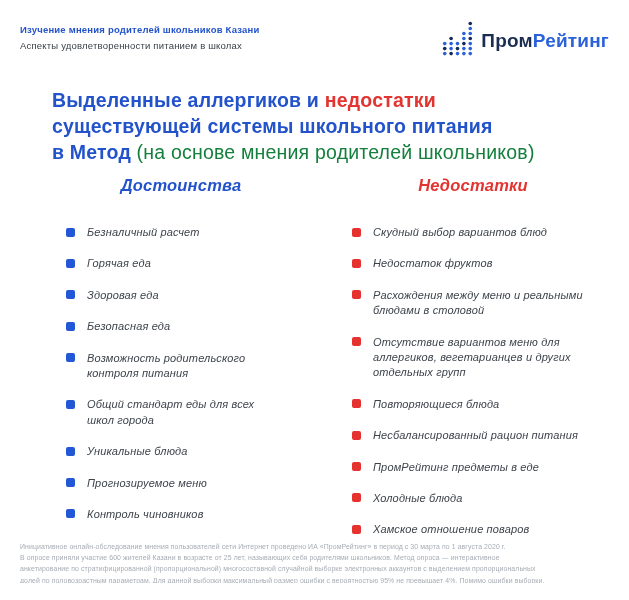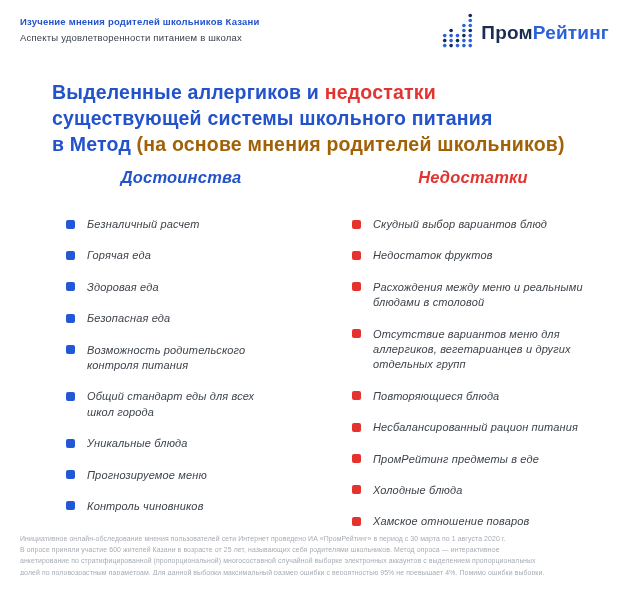--- a/index.html
+++ b/index.html
@@ -1,41 +1,41 @@
 <!DOCTYPE html>
 <html><head>
 <meta charset="utf-8">
 <style>
   * { margin:0; padding:0; box-sizing:border-box; }
   html,body { background:#ffffff; }
   body { font-family:"Liberation Sans", sans-serif; }
   .page {
     position:relative; width:629px; height:575px; background:#ffffff;
-    overflow:hidden; margin:0 auto;
+    overflow:hidden; margin:8px auto;
   }
   
   .top-header { position:absolute; top:16px; left:20px; }
   .top-header .kicker {
     color:#2353CB; font-size:9.5px; font-weight:bold; letter-spacing:.2px;
   }
   .top-header .sub {
     color:#3A4049; font-size:9.5px; margin-top:5px; letter-spacing:.2px;
   }
   .logo { position:absolute; top:13px; right:20px; display:flex; align-items:center; gap:8px; }
   .logo-text { font-size:19px; font-weight:bold; letter-spacing:.2px; }
   .logo-text .p1 { color:#1B2D52; }
   .logo-text .p2 { color:#2B62D9; }
   
   .title {
     position:absolute; top:80px; left:52px; width:540px;
     font-size:19.5px; font-weight:bold; line-height:1.33; letter-spacing:.2px;
     color:#2353CB;
   }
   .title .red { color:#E23430; }
-  .title .light { font-weight:bold; color:#a16207; }
+  .title .light { font-weight:normal; color:#15803d; }
   
   .columns {
     position:absolute; top:168px; left:52px; display:flex; gap:28px;font-style:italic;
   }
   .col { display:flex; flex-direction:column; }
   .col-adv { width:258px; }
   .col-dis { width:270px; }
   .col-header {
     text-align:center; font-size:16.5px; font-weight:bold; letter-spacing:.2px;
   }

